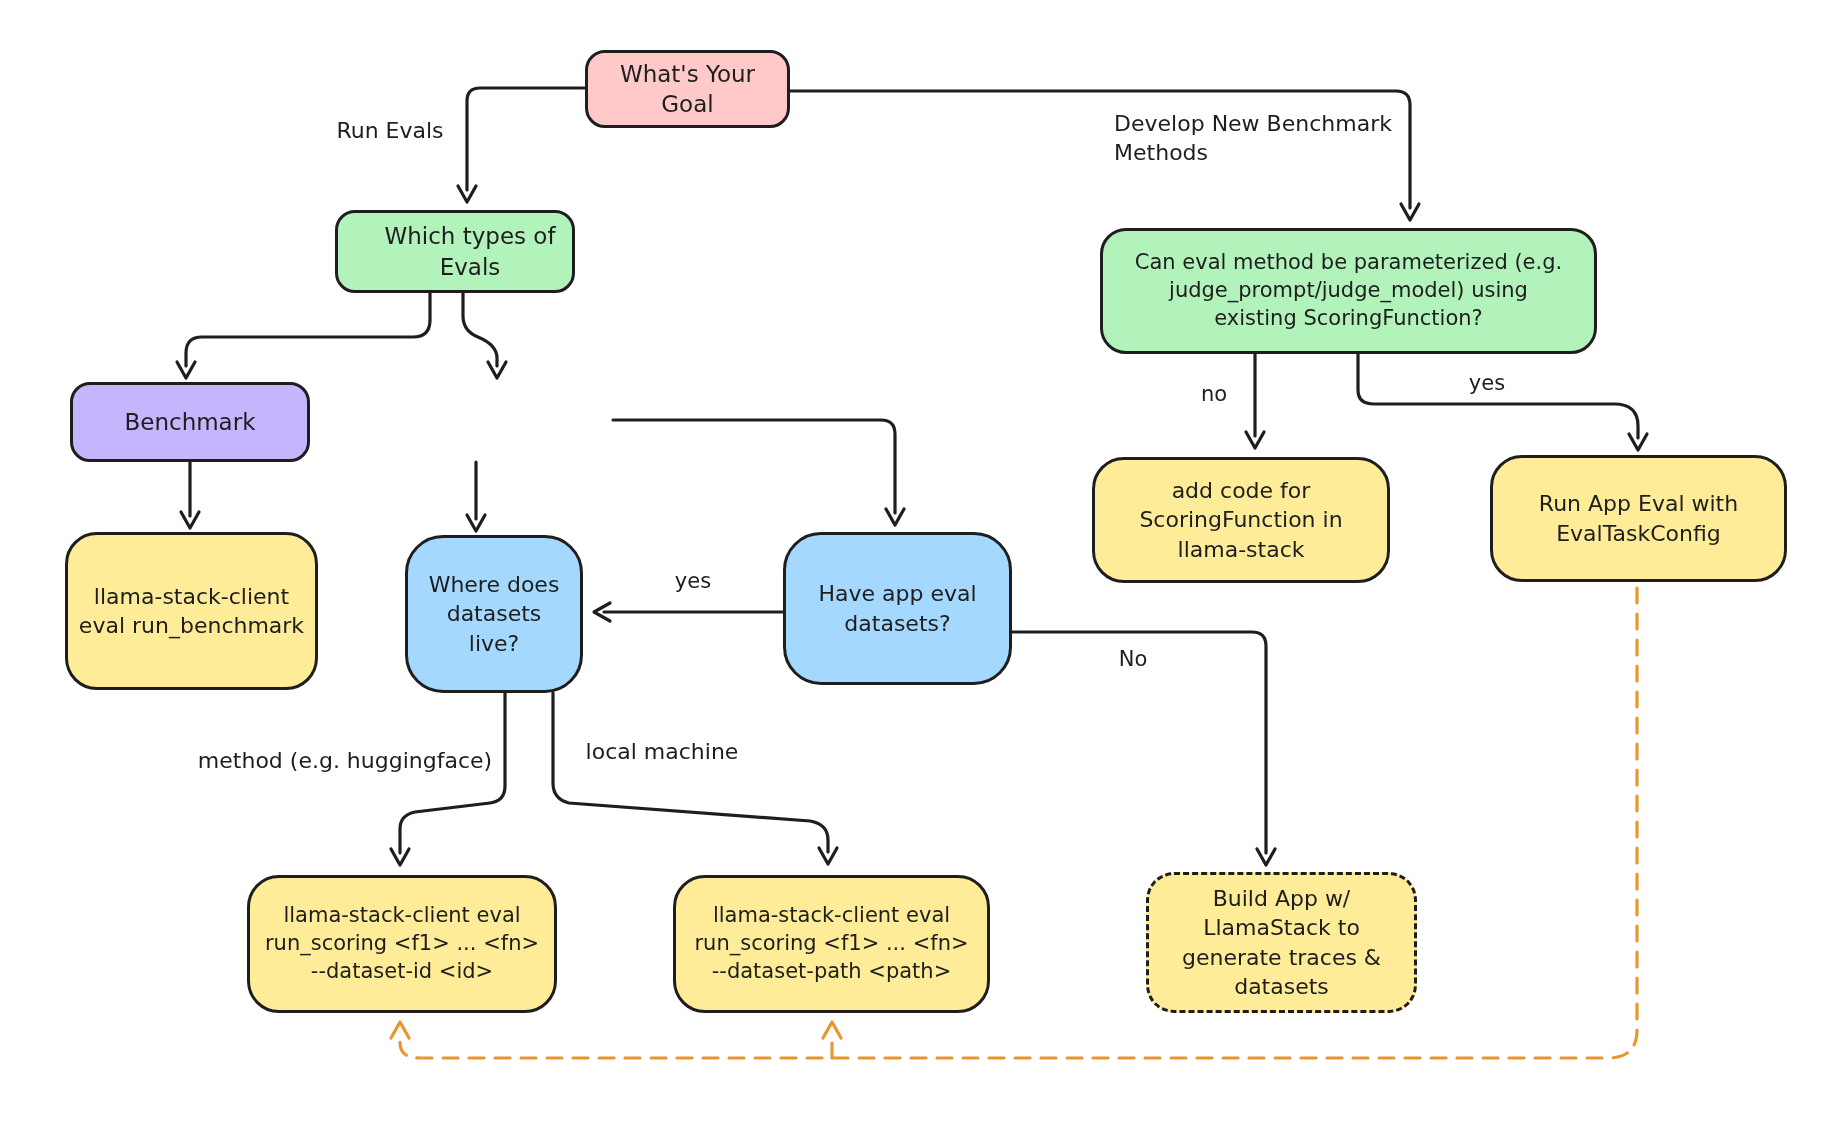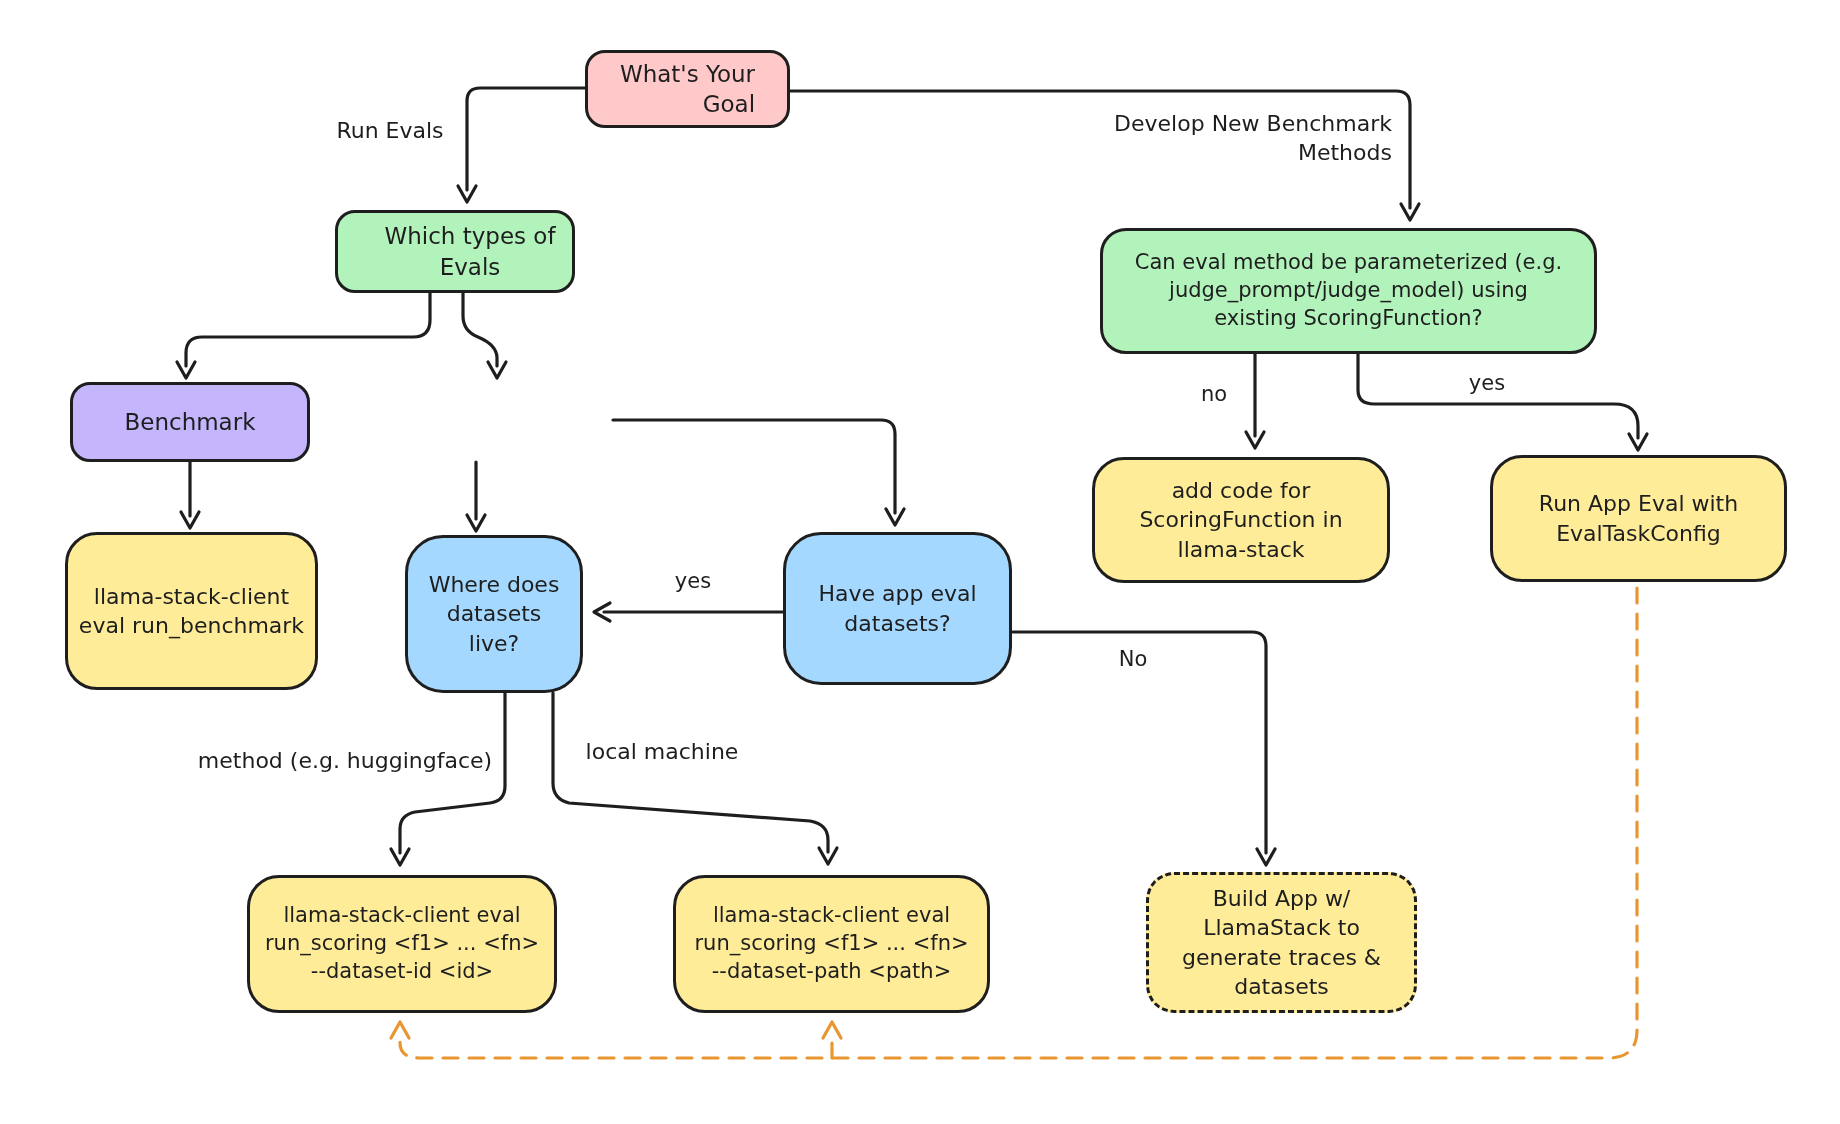--- a/index.html
+++ b/index.html
@@ -33,29 +33,29 @@
   .fill-pink{background:var(--pink,#ffc9c9);}
   .fill-green{background:var(--green,#b2f2bb);}
   .fill-blue{background:var(--blue,#a5d8ff);border-radius:38px;}
   .fill-yellow{background:var(--yellow,#ffec99);border-radius:32px;}
   .fill-white{background:#c4b5fd;}
   .dashed{border-style:dashed;border-radius:28px;margin-left:14px;}
   .elabel{
     position:absolute;
     transform:translateX(-50%);
     white-space:pre-line;
-    text-align:right;
+    text-align:left;
     font-size:22px;
     line-height:1.3;
     z-index:3;
   }
   .elabel.small{font-size:21px;}
 
   
-  #node-goal{left:585px;top:50px;width:205px;height:78px;font-size:23px;text-align:right;}
+  #node-goal{left:585px;top:50px;width:205px;height:78px;font-size:23px;}
   #node-which-types{left:335px;top:210px;width:240px;height:83px;font-size:23px;padding-left:40px;}
   #node-can-eval{left:1100px;top:228px;width:497px;height:126px;font-size:21px;border-radius:26px;}
   #node-benchmark{left:70px;top:382px;width:240px;height:80px;font-size:23px;}
   #node-for-application{left:377px;top:382px;width:236px;height:80px;font-size:23px;}
   #node-run-benchmark{left:65px;top:532px;width:253px;height:158px;}
   #node-where-datasets{left:405px;top:535px;width:178px;height:158px;}
   #node-have-datasets{left:783px;top:532px;width:229px;height:153px;}
   #node-add-code{left:1092px;top:457px;width:298px;height:126px;}
   #node-run-app-eval{left:1490px;top:455px;width:297px;height:127px;}
   #node-cmd-dataset-id{left:247px;top:875px;width:310px;height:138px;font-size:21px;}

